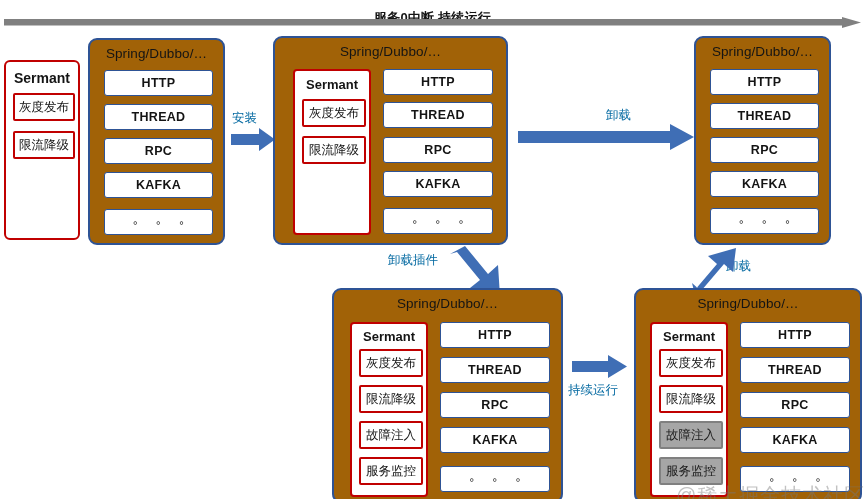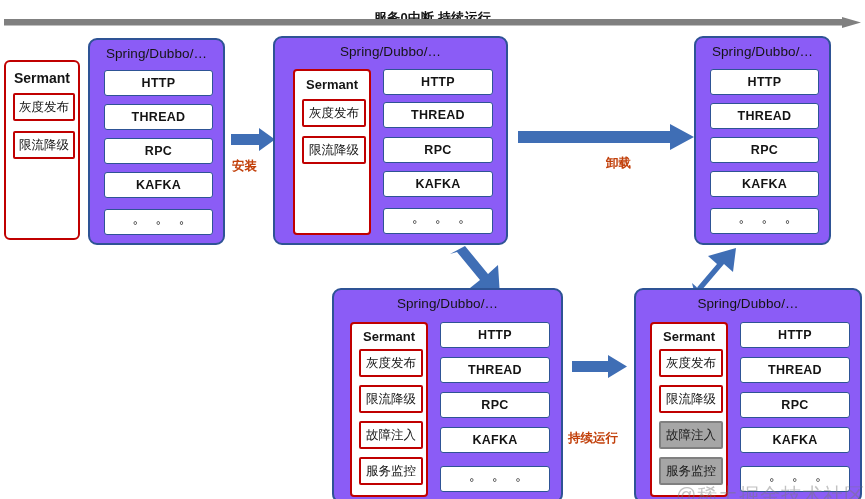--- a/index.html
+++ b/index.html
@@ -42,21 +42,21 @@
     width: 857px;
     height: 12px;
   }
 
   
   .host-box {
     position: absolute;
     box-sizing: border-box;
     border: 2px solid #2e5395;
     border-radius: 9px;
-    background: #8b5cf6;
+    background: #a16207;
   }
   .host-title {
     position: absolute;
     left: 0;
     top: 6px;
     width: 100%;
     text-align: center;
     font-size: 13.5px;
     color: #141414;
     letter-spacing: 0.1px;
@@ -124,24 +124,23 @@
     border: 2.5px solid #c00000;
     border-radius: 6px;
     background: #ffffff;
   }
 
   
   .arrow-svg { position: absolute; }
   .flow-label {
     position: absolute;
     font-size: 12.5px;
-    font-weight: bold;
-    color: #c2410c;
+    font-weight: normal;
+    color: #0369a1;
     white-space: nowrap;
-    margin-top: 48px;
   }
 
   
   .watermark {
     position: absolute;
     left: 676px;
     top: 482px;
     font-size: 20px;
     color: rgba(120,120,120,0.45);
     letter-spacing: 1px;

